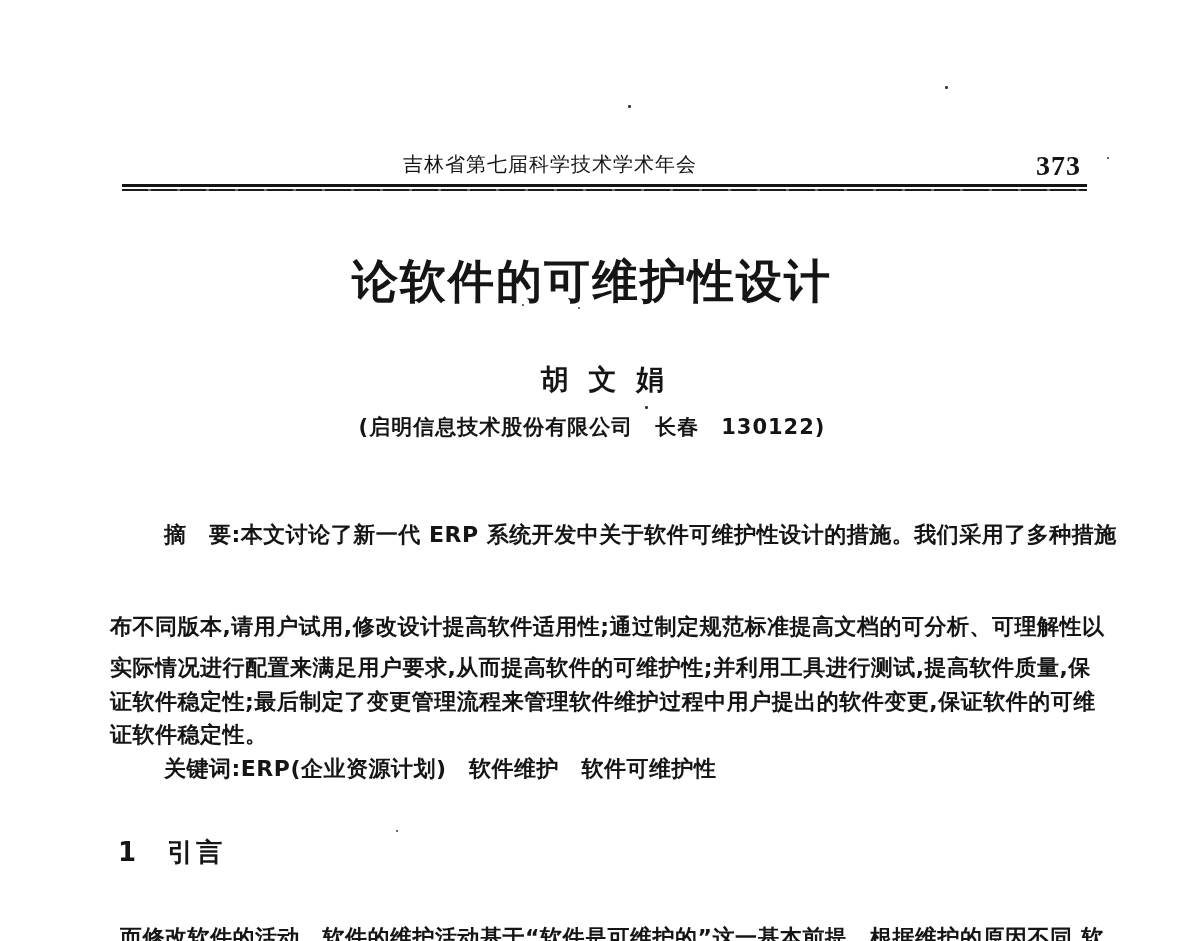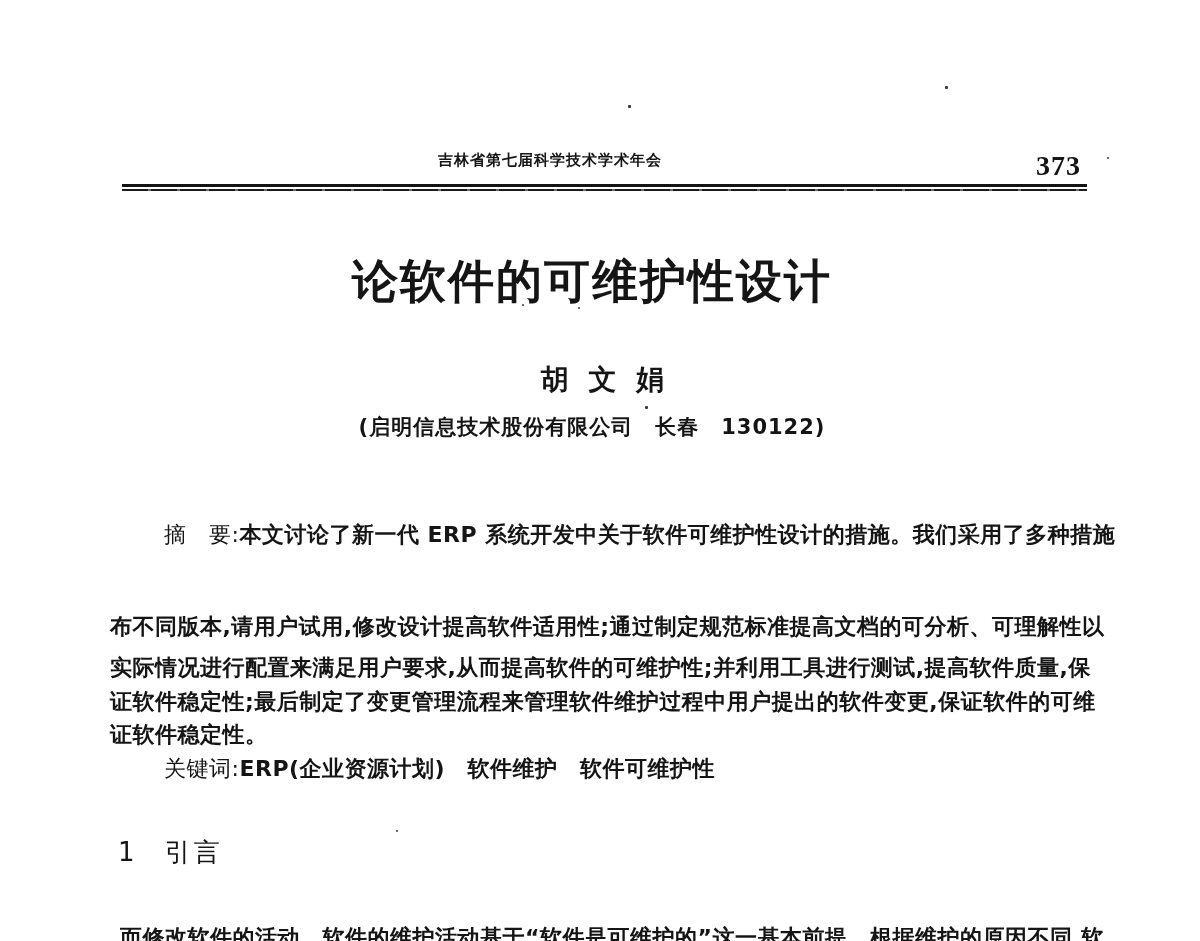--- a/index.html
+++ b/index.html
@@ -14,21 +14,21 @@
     background: #ffffff;
     overflow: hidden;
     font-family: "DejaVu Sans", sans-serif;
     color: #151515;
   }
   .abs { position: absolute; }
   .center-line { text-align: center; white-space: nowrap; }
 
   .header-title {
     top: 151px; left: 0; width: 1100px;
-    font-size: 15px; font-weight: 700; letter-spacing: 1px;
+    font-size: 20px; font-weight: 400; letter-spacing: 1px;
   }
   .page-number {
     top: 150px; left: 1036px;
     font-family: "Liberation Serif", "DejaVu Serif", serif;
     font-size: 28px; font-weight: 700; letter-spacing: 1px;
   }
   .header-rule {
     top: 184px; left: 122px; width: 965px; height: 8px;
   }
   .header-rule .rule-a {
@@ -52,34 +52,34 @@
     top: 413px; left: 0; width: 1184px;
     font-size: 21px; font-weight: 700; letter-spacing: 1px;
   }
 
   .text-line {
     white-space: nowrap;
     font-size: 22px;
     font-weight: 600;
     letter-spacing: 0.5px;
   }
-  .bold-label { font-weight: 400; }
+  .bold-label { font-weight: 700; }
 
   .abs-l1 { top: 520px; left: 164px; }
   .abs-l2 { top: 554px; left: 110px; }
   .abs-l3 { top: 587px; left: 110px; margin-top: 25px; }
   .abs-l4 { top: 620px; left: 110px; }
   .abs-l5 { top: 653px; left: 110px; }
   .abs-l6 { top: 687px; left: 110px; }
   .abs-l7 { top: 720px; left: 110px; }
   .kw-line { top: 754px; left: 164px; }
 
   .section-heading {
     top: 835px; left: 118px;
-    font-size: 26px; font-weight: 400; white-space: nowrap;
+    font-size: 26px; font-weight: 700; white-space: nowrap;
   }
   .section-heading .sec-no { letter-spacing: 0; }
   .section-heading .sec-title { margin-left: 22px; letter-spacing: 3px; }
 
   .body-l1 { top: 890px; left: 166px; }
   .body-l2 { top: 923px; left: 120px; }
 
   .speck {
     position: absolute;
     background: #3a3a3a;

